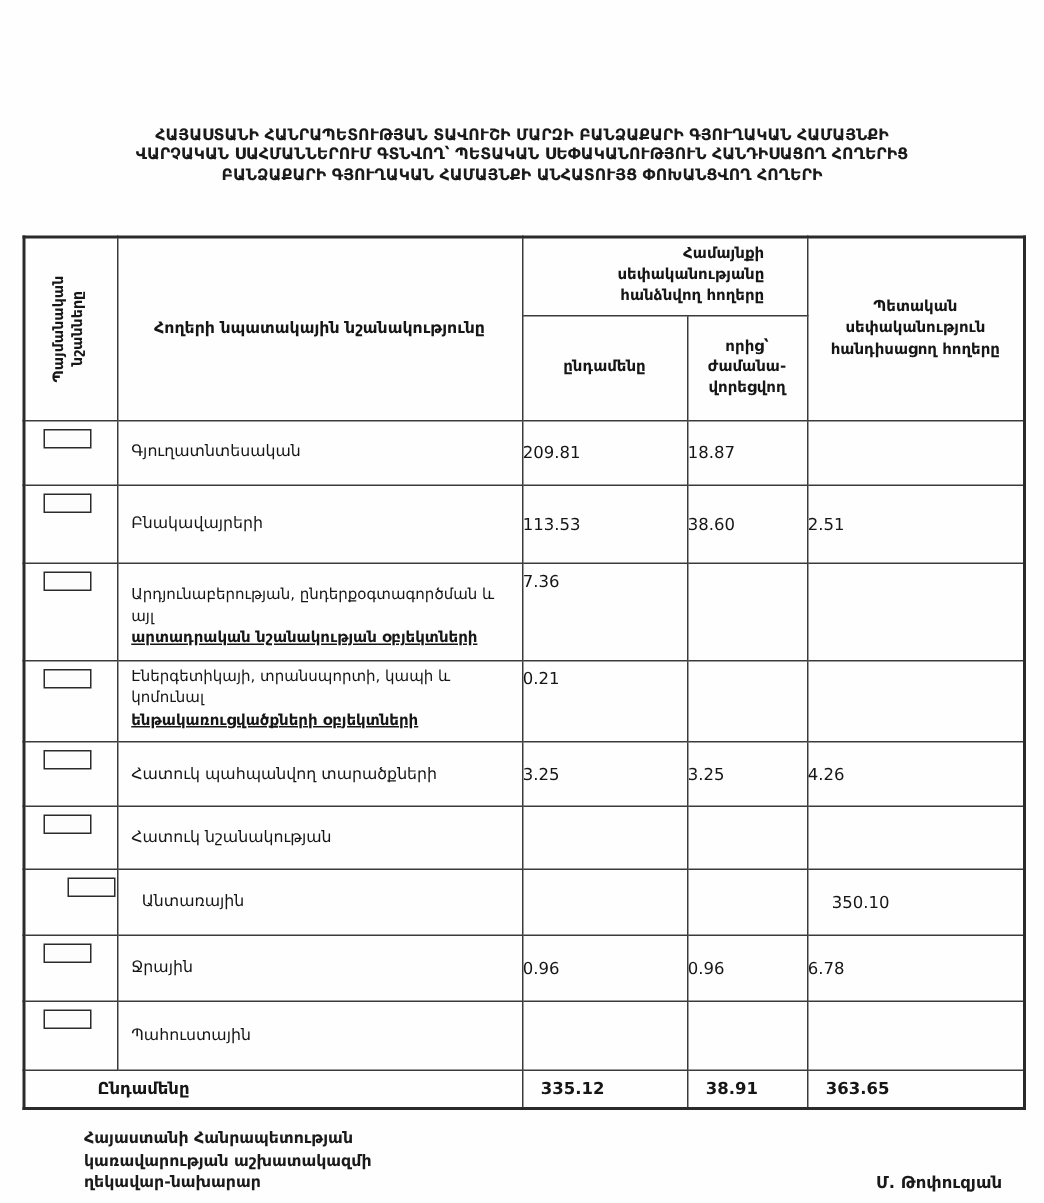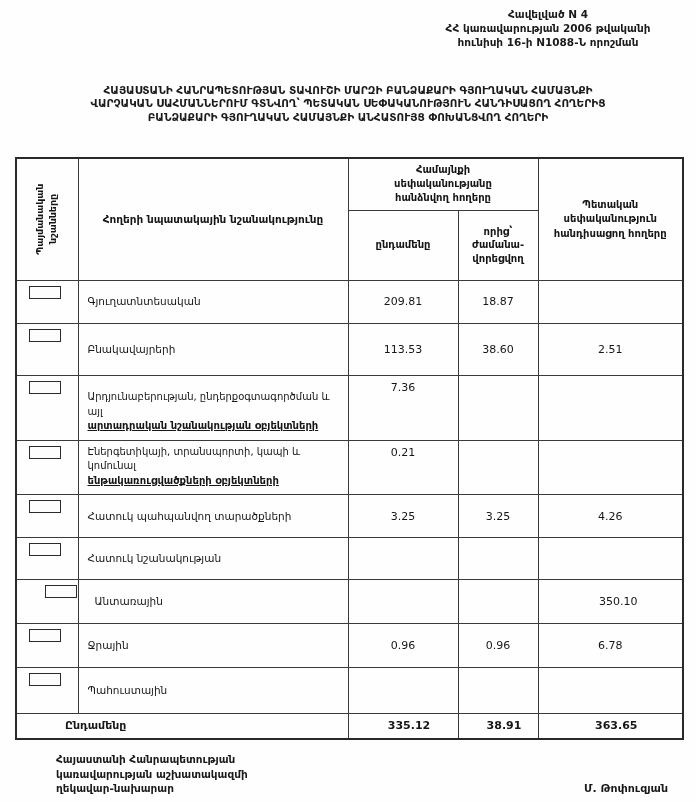--- a/index.html
+++ b/index.html
@@ -66,40 +66,39 @@
     writing-mode: vertical-rl;
     transform: rotate(180deg);
     font-size: 9.5px;
     font-weight: bold;
     line-height: 1.35;
     height: 112px;
     margin: 0 auto;
     text-align: center;
   }
   .th-purpose { font-size: 10.5px; padding: 0 14px; line-height: 1.4; }
-  .th-group  { height: 52px; font-size: 10px; padding: 0 28px; line-height: 1.4; }
+  .th-group  { height: 52px; font-size: 10px; padding: 0 28px; line-height: 1.4; text-align: right; }
   .th-state  { font-size: 10px; padding: 0 14px; line-height: 1.45; }
   .th-sub    { height: 70px; font-size: 10px; font-weight: 600; padding: 0 6px; line-height: 1.35; }
 
   tbody td.sym-cell { vertical-align: top; }
   .symbox {
     width: 32px; height: 13px;
     border: 1.5px solid #2b2b2b;
     background: #fdfdfd;
     margin: 5px 0 0 12px;
   }
   tbody td.label-cell {
     font-size: 10.5px;
     padding: 4px 6px 4px 9px;
     vertical-align: middle;
     line-height: 1.35;
   }
   tbody td.num {
     font-size: 11px;
-    text-align: center;
     vertical-align: middle;
   }
   tr.r0 td { height: 43px; }
   tr.r1 td { height: 52px; margin-left: 12px; }
   tr.r2 td { height: 65px; }
   tr.r3 td { height: 45px; }
   tr.r4 td { height: 43px; }
   tr.r5 td { height: 42px; margin-top: 34px; }
   tr.r6 td { height: 44px; padding-left: 16px; }
   tr.r7 td { height: 44px; }
@@ -139,25 +138,20 @@
     top: 782px;
     font-size: 11px;
     font-weight: bold;
   }
 </style>
 </head>
 <body>
 
 <div class="page">
 
-  <div class="annex">
-    <div>Հավելված N 4</div>
-    <div>ՀՀ կառավարության 2006 թվականի</div>
-    <div>հունիսի 16-ի N1088-Ն որոշման</div>
-  </div>
 
 
   <div class="subtitle">
     <div>ՀԱՅԱՍՏԱՆԻ ՀԱՆՐԱՊԵՏՈՒԹՅԱՆ ՏԱՎՈՒՇԻ ՄԱՐԶԻ ԲԱՆՁԱՔԱՐԻ ԳՅՈՒՂԱԿԱՆ ՀԱՄԱՅՆՔԻ</div>
     <div>ՎԱՐՉԱԿԱՆ ՍԱՀՄԱՆՆԵՐՈՒՄ ԳՏՆՎՈՂ՝ ՊԵՏԱԿԱՆ ՍԵՓԱԿԱՆՈՒԹՅՈՒՆ ՀԱՆԴԻՍԱՑՈՂ ՀՈՂԵՐԻՑ</div>
     <div>ԲԱՆՁԱՔԱՐԻ ԳՅՈՒՂԱԿԱՆ ՀԱՄԱՅՆՔԻ ԱՆՀԱՏՈՒՅՑ ՓՈԽԱՆՑՎՈՂ ՀՈՂԵՐԻ</div>
   </div>
 
   <table class="land-table">
     <colgroup>

